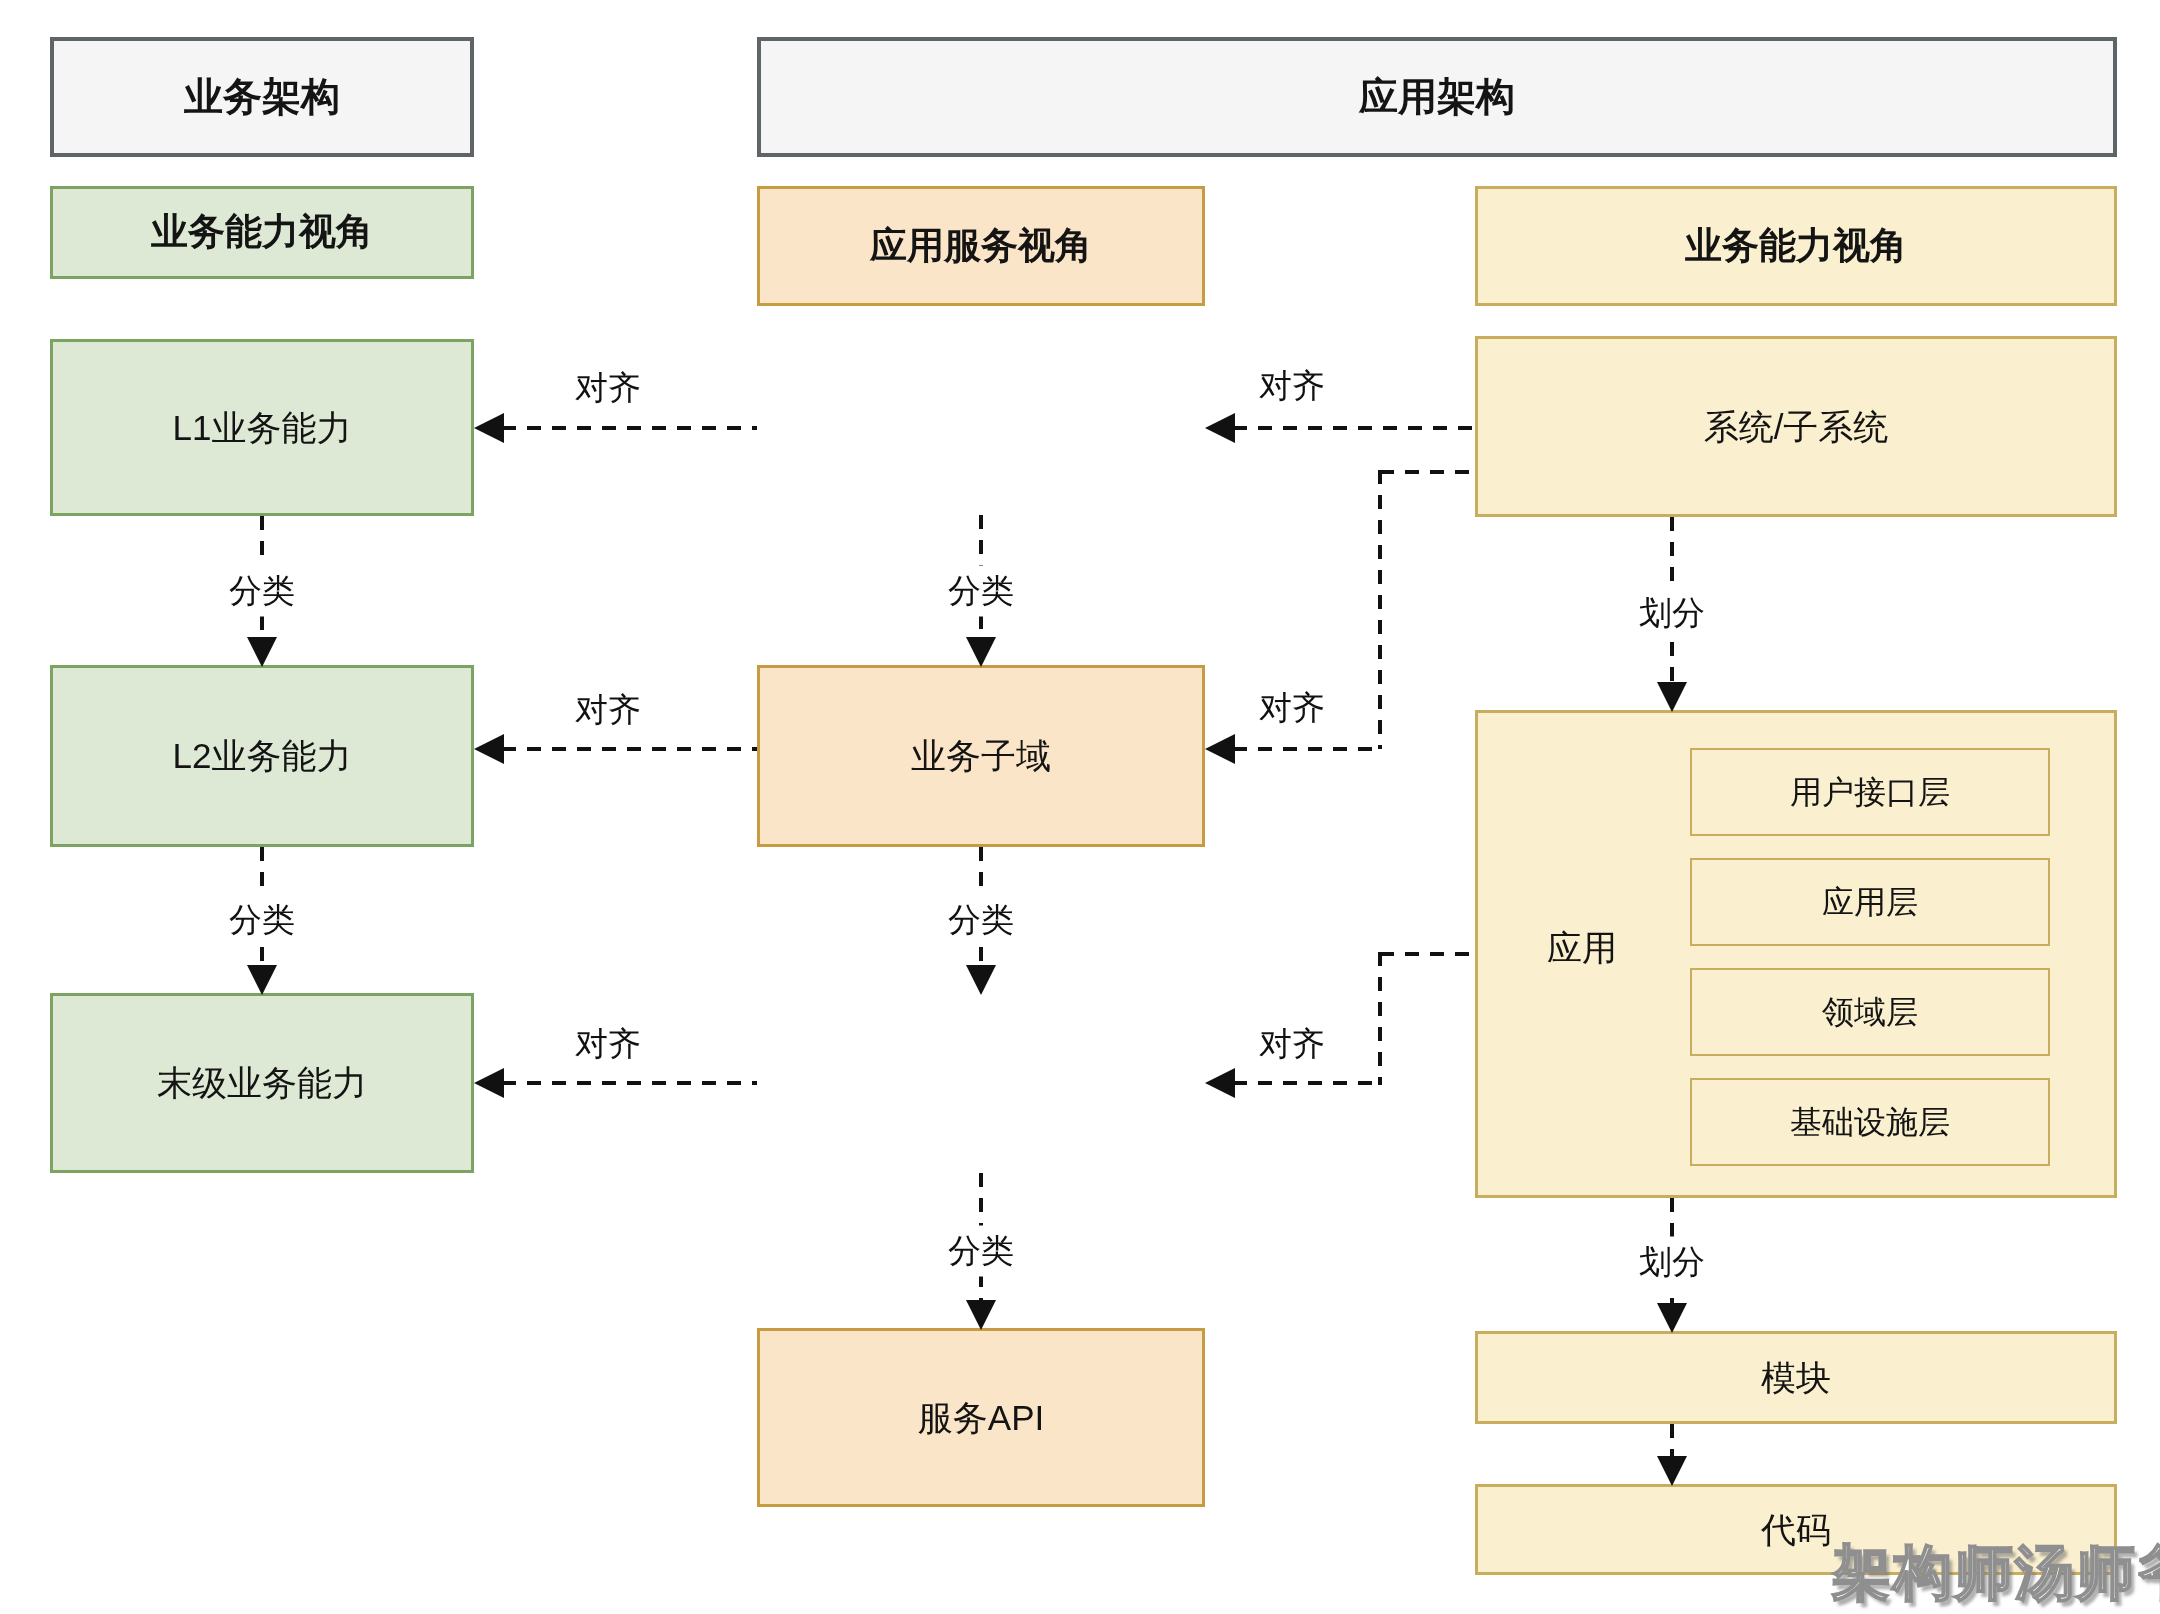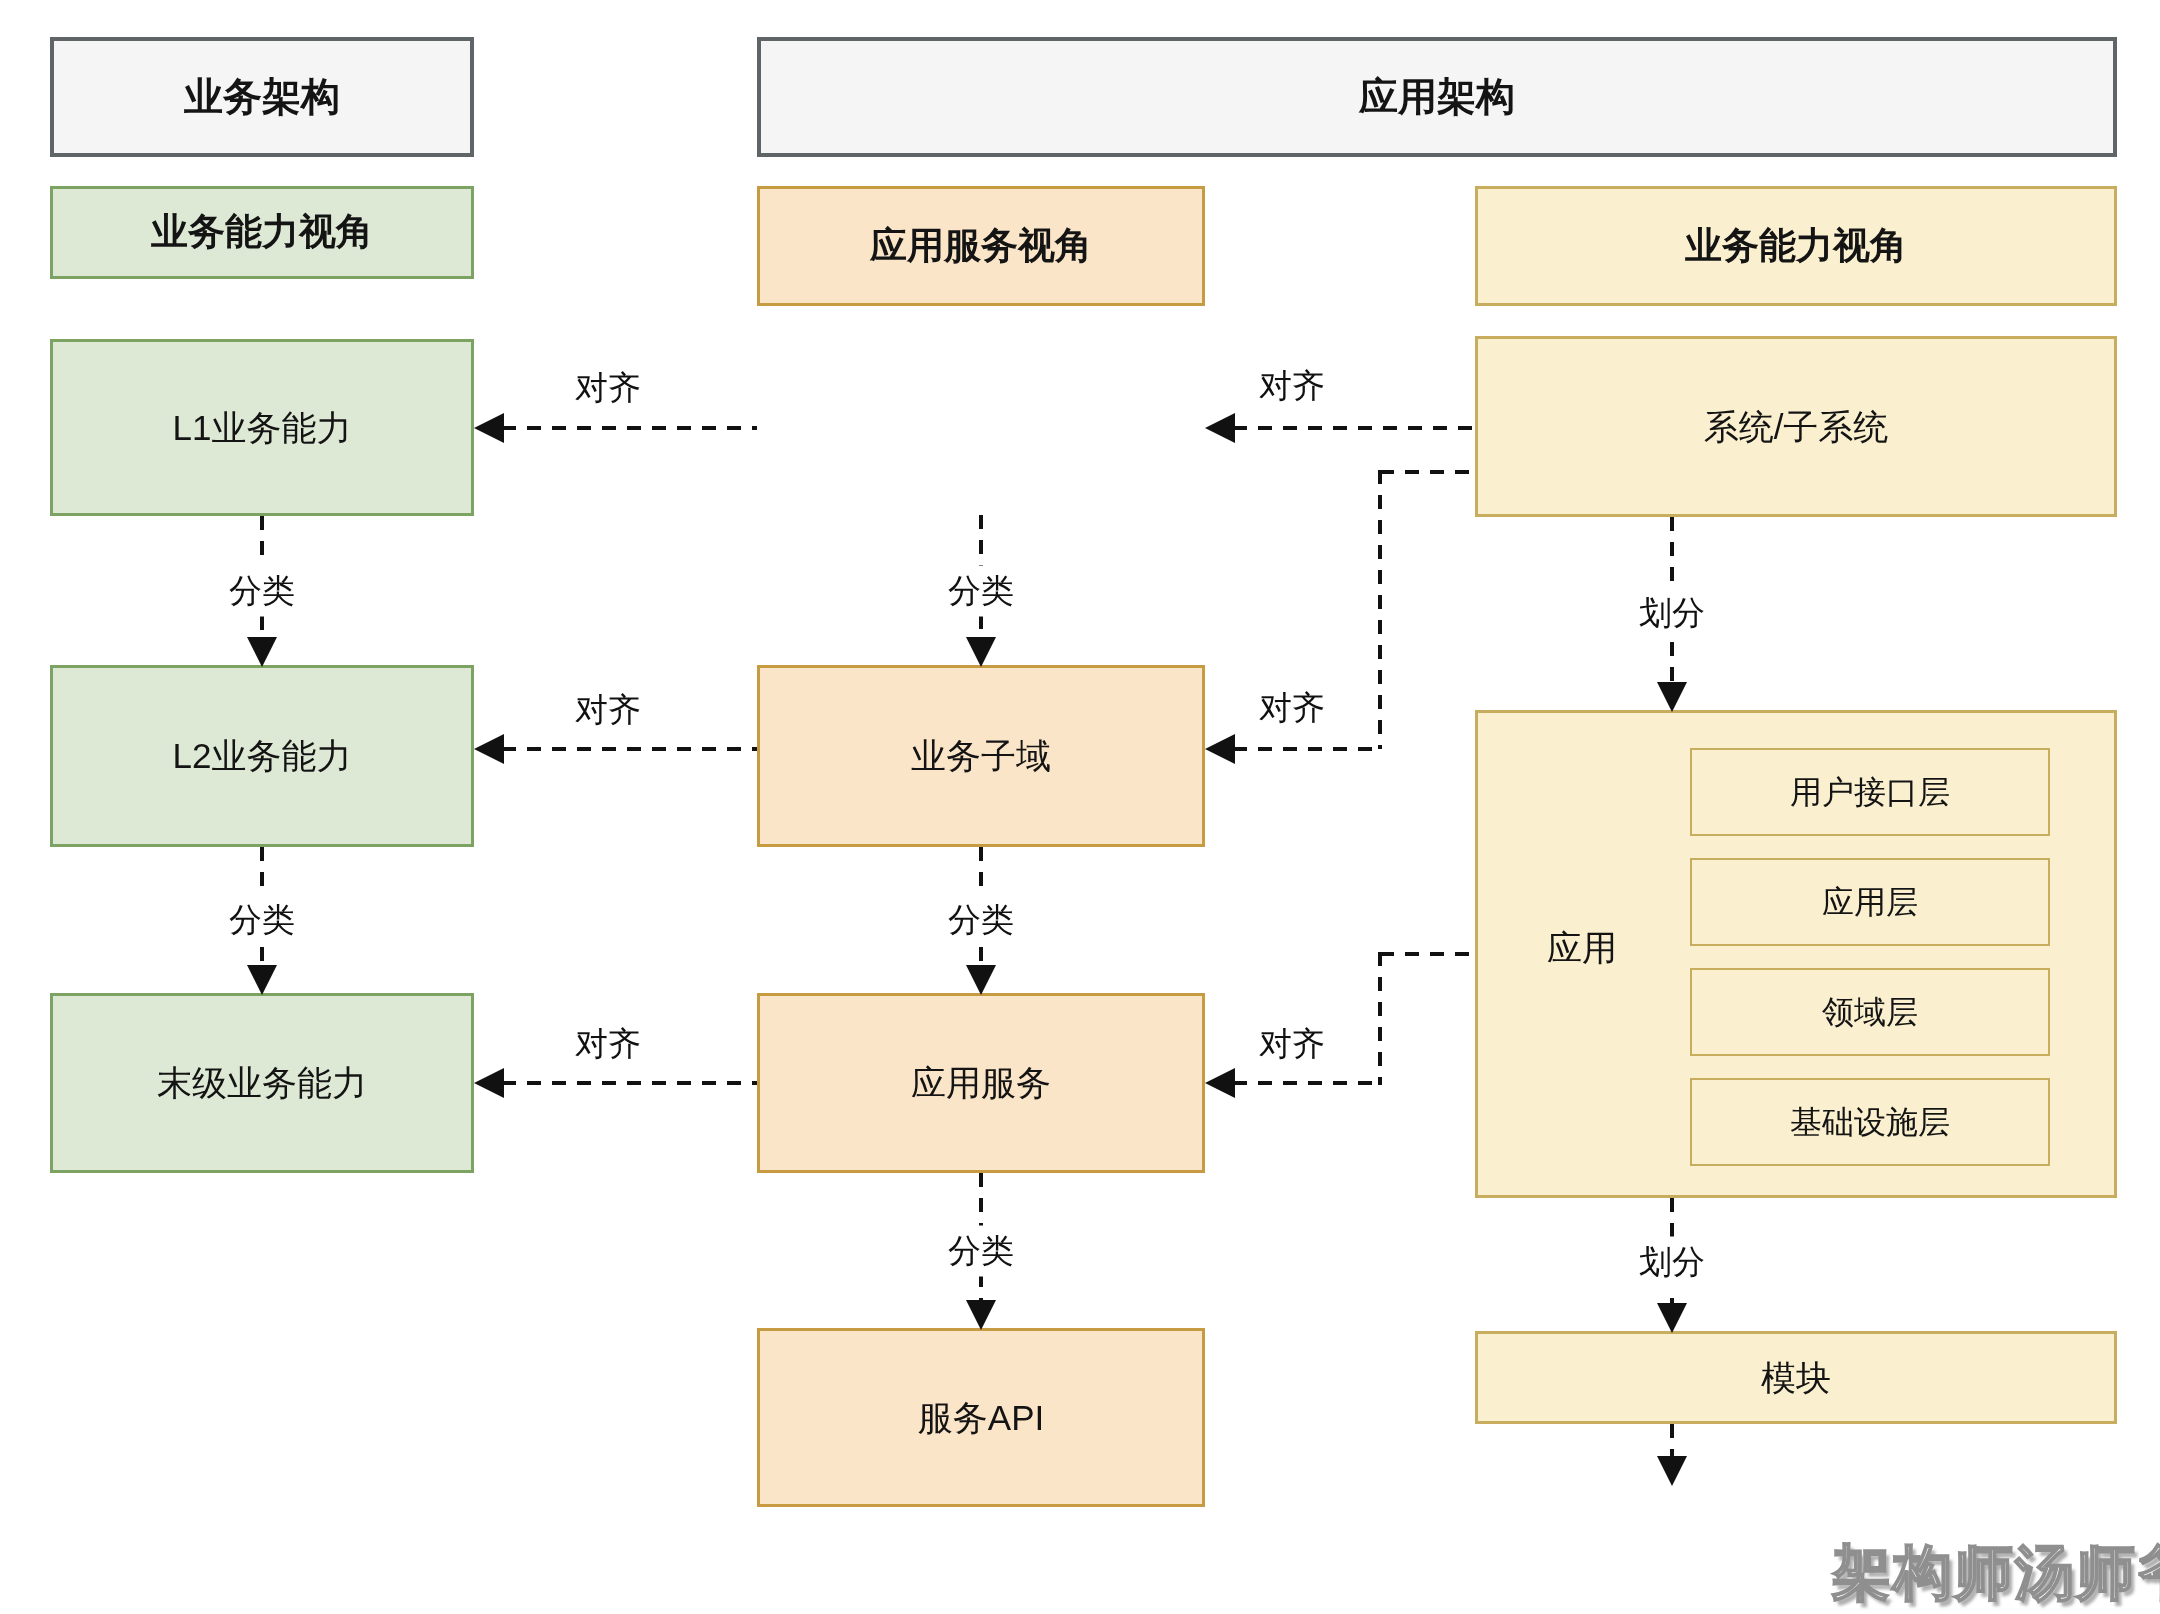--- a/index.html
+++ b/index.html
@@ -68,23 +68,20 @@
   <div class="box green" style="left:50px;top:665px;width:424px;height:182px">
     <span>L2业务能力</span>
   </div>
   <div class="box green" style="left:50px;top:993px;width:424px;height:180px">
     <span>末级业务能力</span>
   </div>
 
   <div class="box peach" style="left:757px;top:665px;width:448px;height:182px">
     <span>业务子域</span>
   </div>
-  <div class="box peach" style="left:757px;top:993px;width:448px;height:180px">
-    <span>应用服务</span>
-  </div>
   <div class="box peach" style="left:757px;top:1328px;width:448px;height:179px">
     <span>服务API</span>
   </div>
 
   <div class="box yellow" style="left:1475px;top:336px;width:642px;height:181px">
     <span>系统/子系统</span>
   </div>
 
   <div class="box yellow" style="left:1475px;top:710px;width:642px;height:488px"></div>
   <div class="app-side-label">
@@ -98,20 +95,23 @@
   </div>
   <div class="box yellow-inner" style="left:1690px;top:968px;width:360px;height:88px">
     <span>领域层</span>
   </div>
   <div class="box yellow-inner" style="left:1690px;top:1078px;width:360px;height:88px">
     <span>基础设施层</span>
   </div>
 
   <div class="box yellow" style="left:1475px;top:1331px;width:642px;height:93px">
     <span>模块</span>
+  </div>
+  <div class="box yellow" style="left:1475px;top:1484px;width:642px;height:91px">
+    <span>代码</span>
   </div>
 
   <div class="vline" style="left:260px;top:516px;height:124px"></div>
   <div class="arrow-down" style="left:247px;top:637px"></div>
   <div class="clabel onln" style="left:262px;top:591px">分类</div>
 
   <div class="vline" style="left:260px;top:847px;height:120px"></div>
   <div class="arrow-down" style="left:247px;top:965px"></div>
   <div class="clabel onln" style="left:262px;top:920px">分类</div>
 

